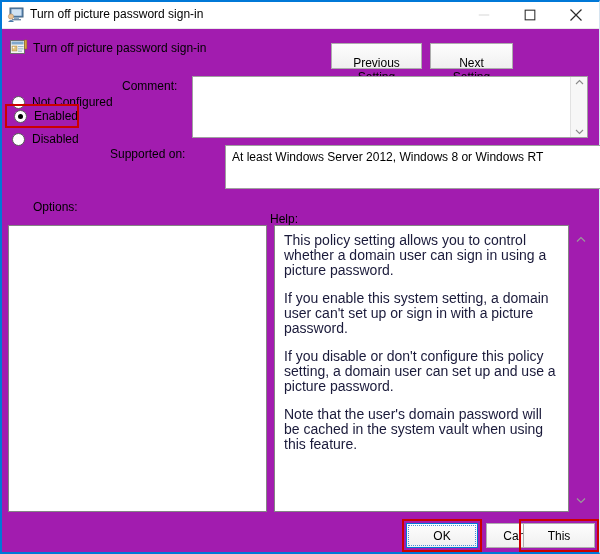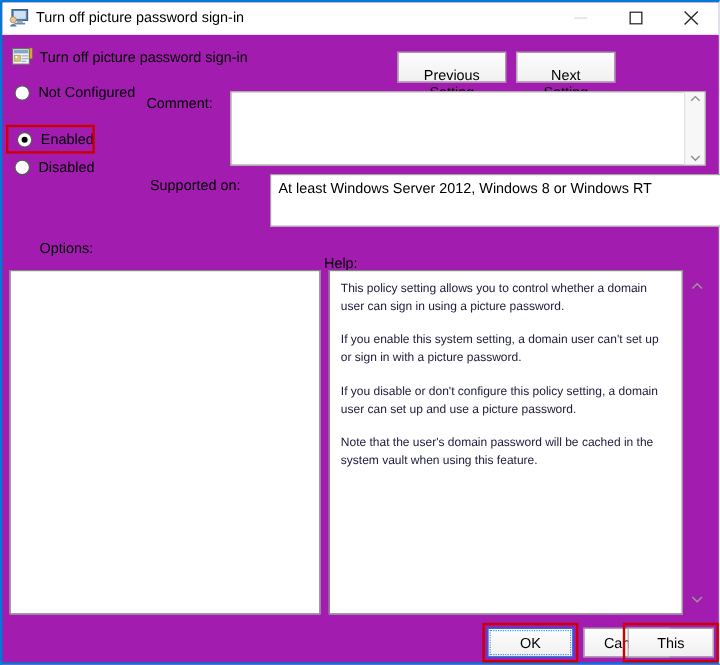--- a/index.html
+++ b/index.html
@@ -68,21 +68,21 @@
   }
   #btn-prev { left: 329px; width: 91px; }
   #btn-next { left: 428px; width: 83px; }
 
   
   .fieldlabel {
     position: absolute;
     font-size: 12px; color: #000000; white-space: nowrap;
   }
   #label-comment  { left: 120px; top: 77px; }
-  #label-supported{ left: 108px; top: 145px; margin-left: 15px; }
+  #label-supported{ left: 108px; top: 145px; }
 
   .fieldbox {
     position: absolute;
     background: #ffffff;
     border: 1px solid #a0a0a0;
     display: flex;
   }
   #box-comment   { left: 190px; top: 74px; width: 396px; height: 62px; }
   #box-supported { left: 190px; top: 143px; width: 396px; height: 44px; margin-left: 33px; }
   .fieldtext {
@@ -103,21 +103,21 @@
   .minibar svg { display: block; }
 
   
   .radio-row {
     position: absolute; left: 10px;
     display: flex; align-items: center;
     font-size: 12px; color: #000000;
     white-space: nowrap;
     cursor: default;
   }
-  #radio-notconfigured { top: 68px; }
+  #radio-notconfigured { top: 93px; }
   #radio-enabled       { top: 107px; left: 12px; }
   #radio-disabled      { top: 130px; }
   .radio-circle {
     width: 13px; height: 13px; border-radius: 50%;
     border: 1px solid #5a5a5a; background: #ffffff;
     margin-right: 7px;
     position: relative; flex: 0 0 auto;
   }
   .radio-circle.checked::after {
     content: ""; position: absolute;
@@ -142,21 +142,21 @@
   }
   #panel-help {
     position: absolute;
     left: 272px; top: 223px; width: 295px; height: 287px;
     background: #ffffff; border: 1px solid #848484;
     padding: 7px 9px 0 9px;
     overflow: hidden;
   }
   #help-text p {
     margin: 0 0 13px 0;
-    font-size: 10px;
+    font-size: 14px;
     line-height: 15px;
     color: #1a1a3a;
   }
   #help-scroll {
     position: absolute;
     left: 570px; top: 223px; width: 18px; height: 287px;
     display: flex; flex-direction: column;
     justify-content: space-between; align-items: center;
     padding: 4px 0;
   }

